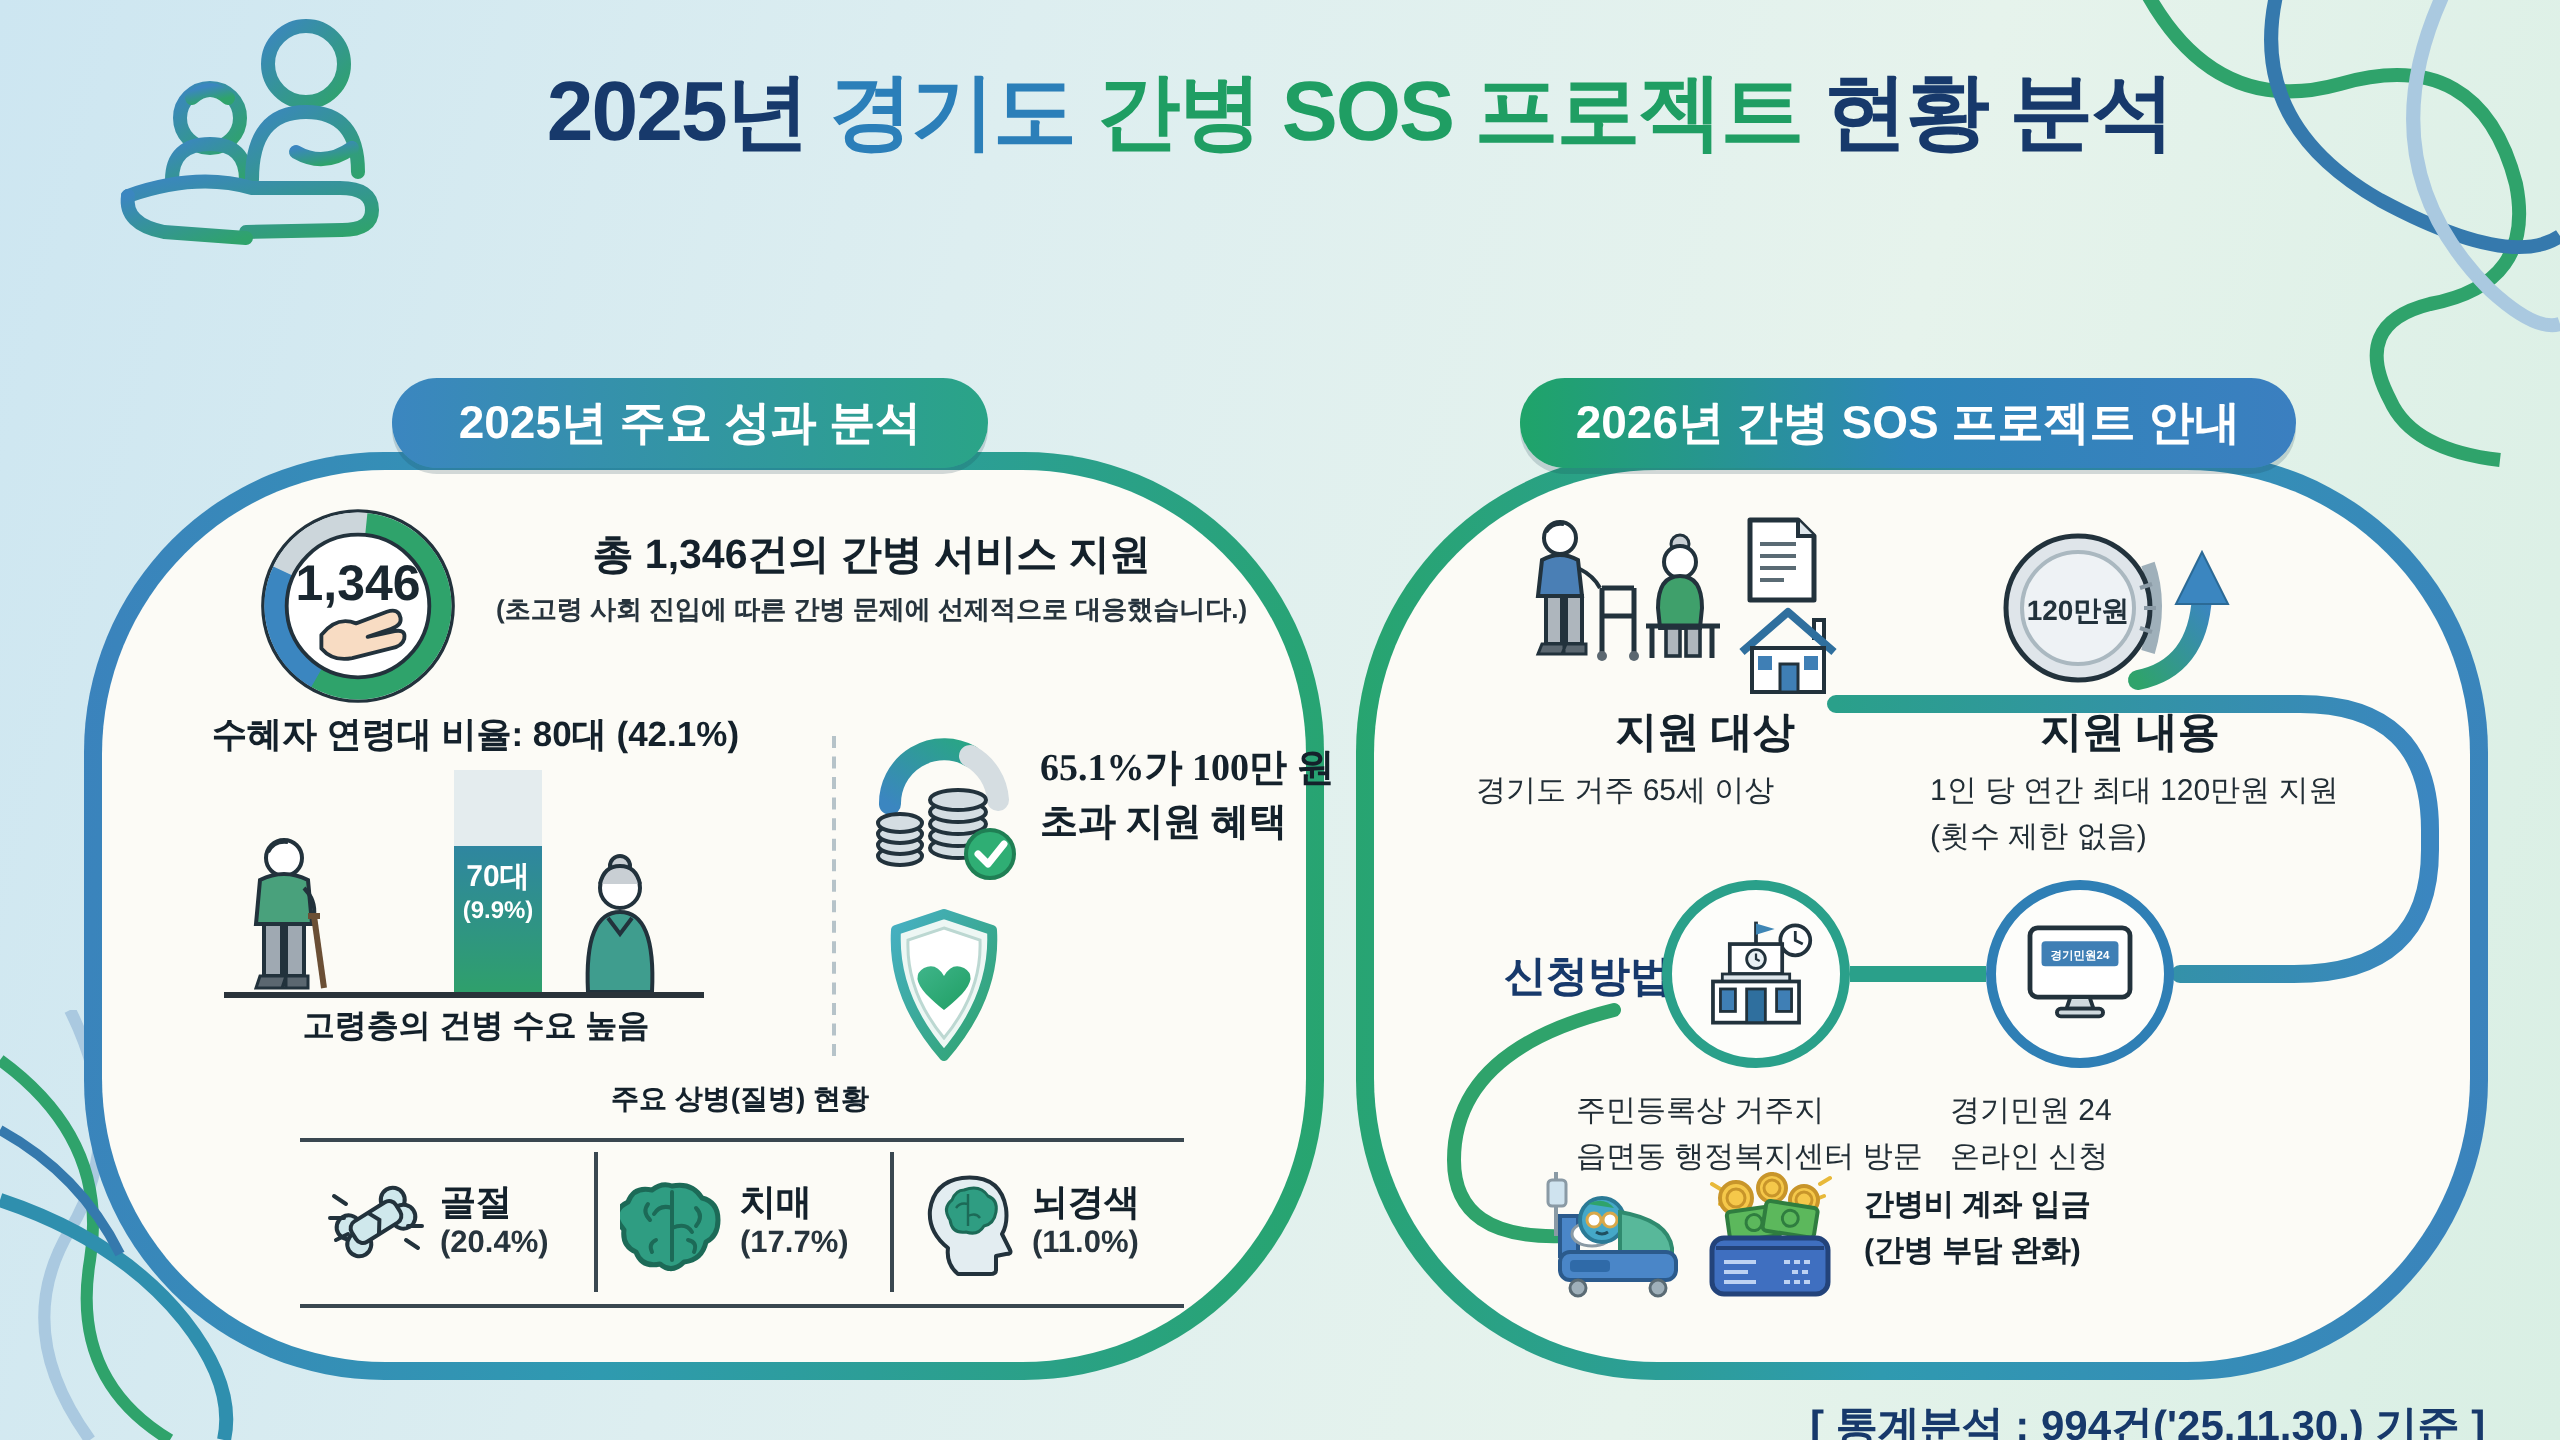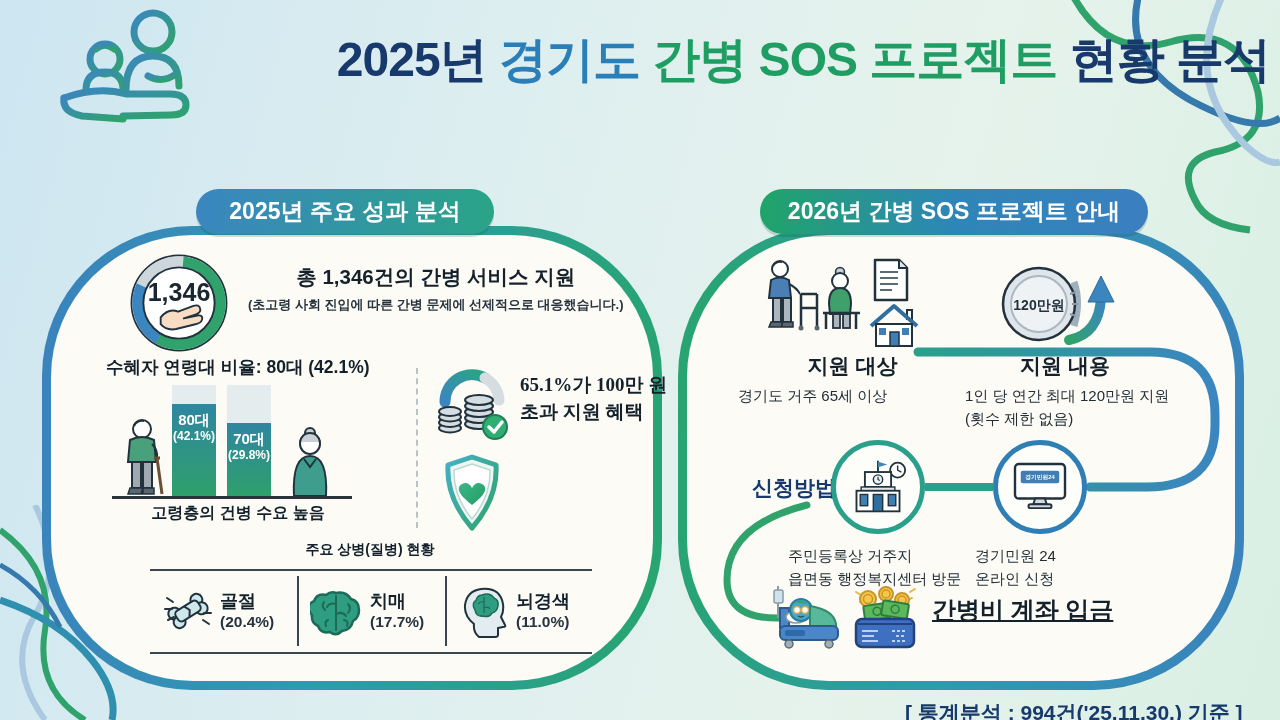--- a/index.html
+++ b/index.html
@@ -2,21 +2,21 @@
 <html><head>
 <meta charset="utf-8">
 <style>
   html,body{margin:0;padding:0;}
   .stage{position:relative;width:1280px;height:720px;overflow:hidden;
     font-family:"Liberation Sans","DejaVu Sans",sans-serif;
     background:linear-gradient(105deg,#cde6f1 0%,#ddeef0 35%,#e6f3ec 68%,#d9efe4 100%);}
   .abs{position:absolute;}
   .nowrap{white-space:nowrap;}
   
-  .title{left:90px;right:10px;top:28px;text-align:right;font-size:48px;font-weight:800;letter-spacing:-1px;}
+  .title{left:90px;right:10px;top:28px;text-align:center;font-size:42px;font-weight:800;letter-spacing:-1px;}
   .t-navy{color:#17396b}.t-blue{color:#2b7fb9}.t-green{color:#1f9e63}
   
   .panel{position:absolute;top:226px;height:464px;border-radius:150px;padding:9px;box-sizing:border-box;z-index:1;}
   .panel-inner{width:100%;height:100%;background:#fcfbf6;border-radius:142px;}
   .panel-left{left:42px;width:620px;background:linear-gradient(95deg,#3b82bd 0%,#2f9ab0 45%,#27a56d 100%);}
   .panel-right{left:678px;width:566px;background:linear-gradient(95deg,#27a56d 0%,#2f9ab0 50%,#3b82bd 100%);}
   .pill{position:absolute;top:189px;height:45px;border-radius:24px;color:#fff;font-weight:800;font-size:23px;
     display:flex;align-items:center;justify-content:center;z-index:3;box-shadow:0 3px 0 rgba(20,60,80,.18);white-space:nowrap;}
   .pill-left{left:196px;width:298px;background:linear-gradient(90deg,#3b86c0,#2aa487);}
   .pill-right{left:760px;width:388px;background:linear-gradient(90deg,#1fa469,#2e86b8,#3b7fc0);}
@@ -40,21 +40,21 @@
   .d-name{font-size:18px;font-weight:800;color:#14212b;line-height:1.25;}
   .d-pct{font-size:15.5px;font-weight:600;color:#27343d;}
   
   .r-label{font-size:21px;font-weight:800;color:#14212b;text-align:center;}
   .r-desc{font-size:15px;font-weight:400;color:#222e36;text-align:left;line-height:1.55;}
   .apply-label{font-size:21px;font-weight:800;color:#17396b;}
   .ring{position:absolute;width:94px;height:94px;border-radius:50%;background:#fdfdfa;box-sizing:border-box;
     display:flex;align-items:center;justify-content:center;z-index:3;}
   .ring1{border:5px solid #2aa08a;}
   .ring2{border:5px solid #2f7fb5;}
-  .deposit-text{font-size:24px;font-weight:800;color:#14212b;line-height:1.5;text-decoration:underline;}
+  .deposit-text{font-size:15px;font-weight:800;color:#14212b;line-height:1.5;}
   .footnote{left:905px;top:699px;font-size:21px;font-weight:800;color:#17396b;white-space:nowrap;z-index:4;}
   .donut-num{left:126px;top:278px;width:106px;text-align:center;font-size:25px;font-weight:800;color:#1a2730;z-index:3;}
 </style>
 </head>
 <body>
 
 <div class="stage">
 
   <svg class="abs" style="right:0;top:0;z-index:0;" width="270" height="235" viewBox="0 0 270 235">
     <path d="M60 -10 Q95 60 160 42 Q230 22 248 92 Q258 142 205 152 Q165 162 185 200 Q196 225 240 230" fill="none" stroke="#2fa36b" stroke-width="7"></path>
@@ -112,30 +112,24 @@
   </svg>
   <div class="abs donut-num">1,346</div>
 
   <div class="abs content nowrap" style="left:248px;top:263px;text-align:center;">
     <div class="total-headline">총 1,346건의 간병 서비스 지원</div>
     <div class="total-note">(초고령 사회 진입에 따른 간병 문제에 선제적으로 대응했습니다.)</div>
   </div>
 
   <div class="abs content age-heading nowrap" style="left:106px;top:355px;">수혜자 연령대 비율: 80대 (42.1%)</div>
 
-  <div class="bar-track" style="left:172px;top:385px;">
-    <div class="bar-fill" style="height: 93px;">
-      <div class="bar-name">80대</div>
-      <div class="bar-pct">(42.1%)</div>
-    </div>
-  </div>
   <div class="bar-track" style="left:227px;top:385px;">
     <div class="bar-fill" style="height: 74px;">
       <div class="bar-name">70대</div>
-      <div class="bar-pct">(29.8%)</div>
+      <div class="bar-pct">(9.9%)</div>
     </div>
   </div>
   <svg class="abs content" style="left:110px;top:418px;" width="58" height="80" viewBox="0 0 58 80">
     <circle cx="32" cy="11" r="9" fill="#fff" stroke="#22323c" stroke-width="2"></circle>
     <path d="M24 8 q3 -6 10 -5" fill="none" stroke="#22323c" stroke-width="2"></path>
     <path d="M20 22 q12 -6 24 0 l2 22 h-28 Z" fill="#49a17c" stroke="#22323c" stroke-width="2"></path>
     <path d="M42 26 q6 6 5 14" fill="none" stroke="#22323c" stroke-width="2"></path>
     <rect x="22" y="44" width="9" height="26" fill="#9fa9b2" stroke="#22323c" stroke-width="2"></rect>
     <rect x="33" y="44" width="9" height="26" fill="#9fa9b2" stroke="#22323c" stroke-width="2"></rect>
     <path d="M20 70 h13 v6 h-15 Z M33 70 h11 v6 h-13 Z" fill="#5b6770" stroke="#22323c" stroke-width="1.5"></path>
@@ -374,17 +368,18 @@
       <rect x="30" y="16" width="26" height="15" rx="2" fill="#5cb85c" stroke="#2f7d3f" stroke-width="2"></rect>
       <circle cx="43" cy="23" r="4" fill="none" stroke="#2f7d3f" stroke-width="1.5"></circle>
     </g>
     <rect x="4" y="33" width="58" height="28" rx="6" fill="#3f6fc0" stroke="#23437a" stroke-width="2.5"></rect>
     <path d="M6 38 h54" stroke="#23437a" stroke-width="2"></path>
     <path d="M10 45 h16 M10 50 h12 M10 55 h16" stroke="#bcd2f2" stroke-width="2"></path>
     <path d="M40 45 h14 M44 50 h10 M40 55 h14" stroke="#bcd2f2" stroke-width="2" stroke-dasharray="3 2"></path>
   </svg>
   <div class="abs content deposit-text nowrap" style="left:932px;top:592px;">
     <div>간병비 계좌 입금</div>
+    <div>(간병 부담 완화)</div>
   </div>
 
   <div class="abs footnote">[ 통계분석 : 994건('25.11.30.) 기준 ]</div>
 
 </div>
 
 </body></html>

